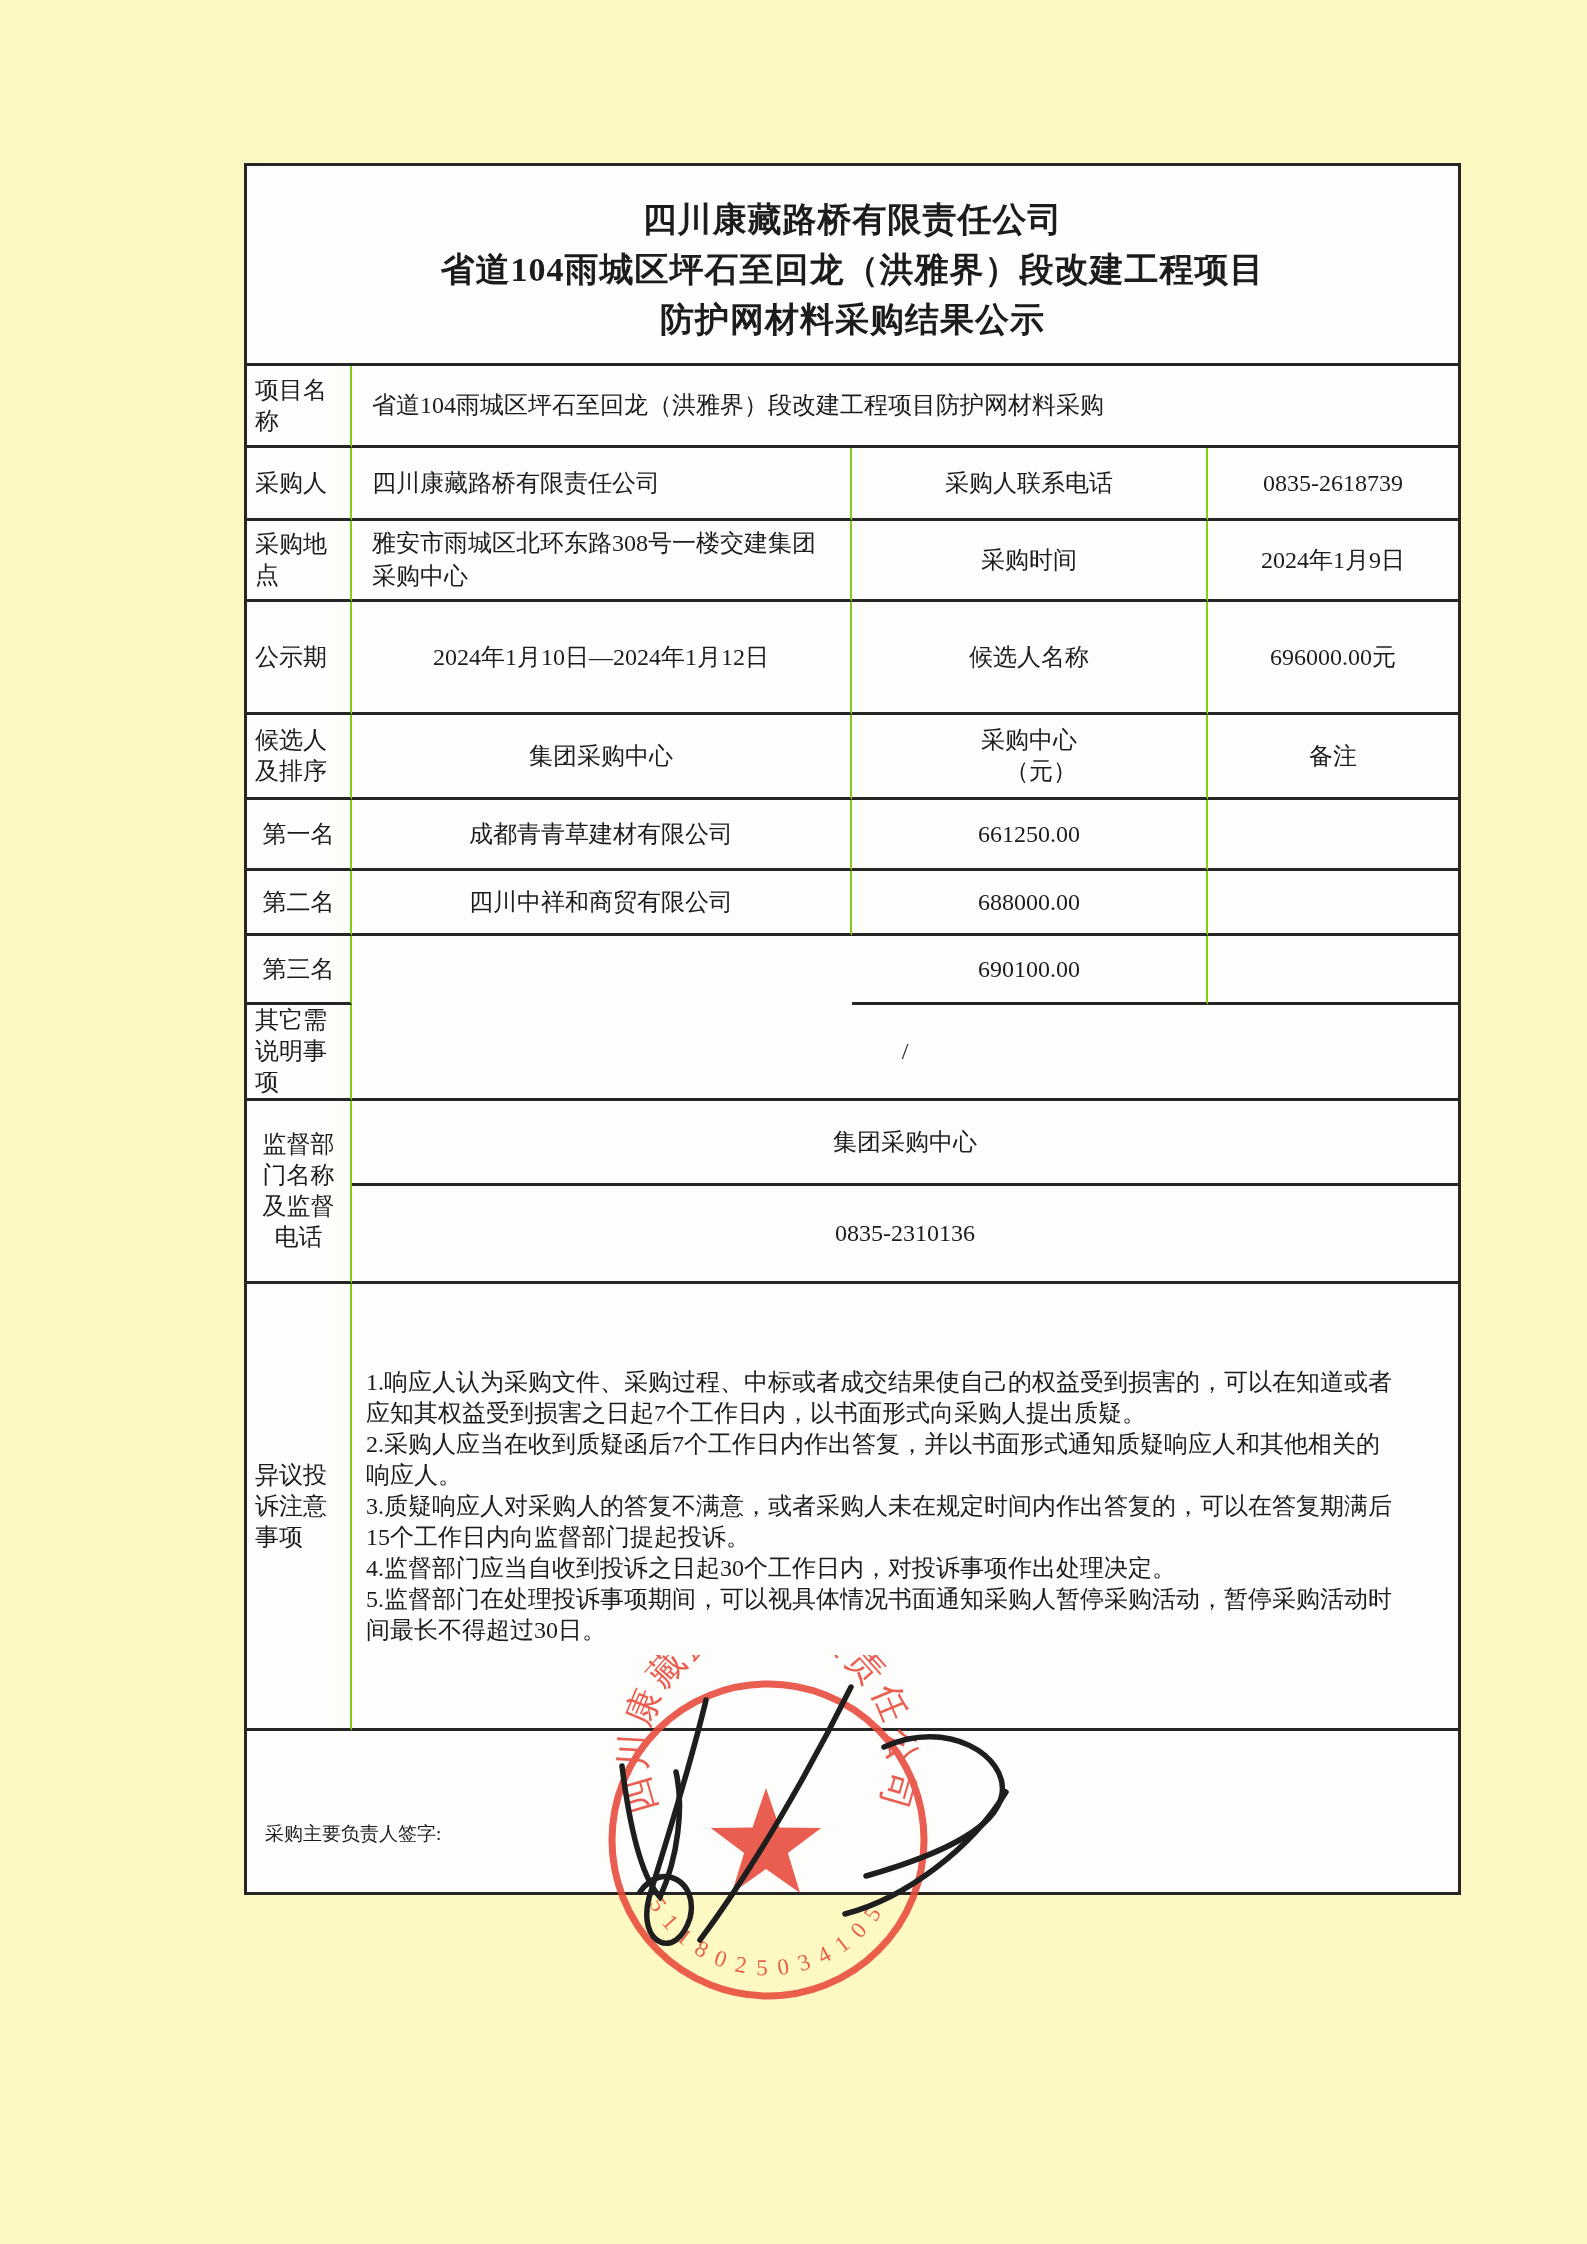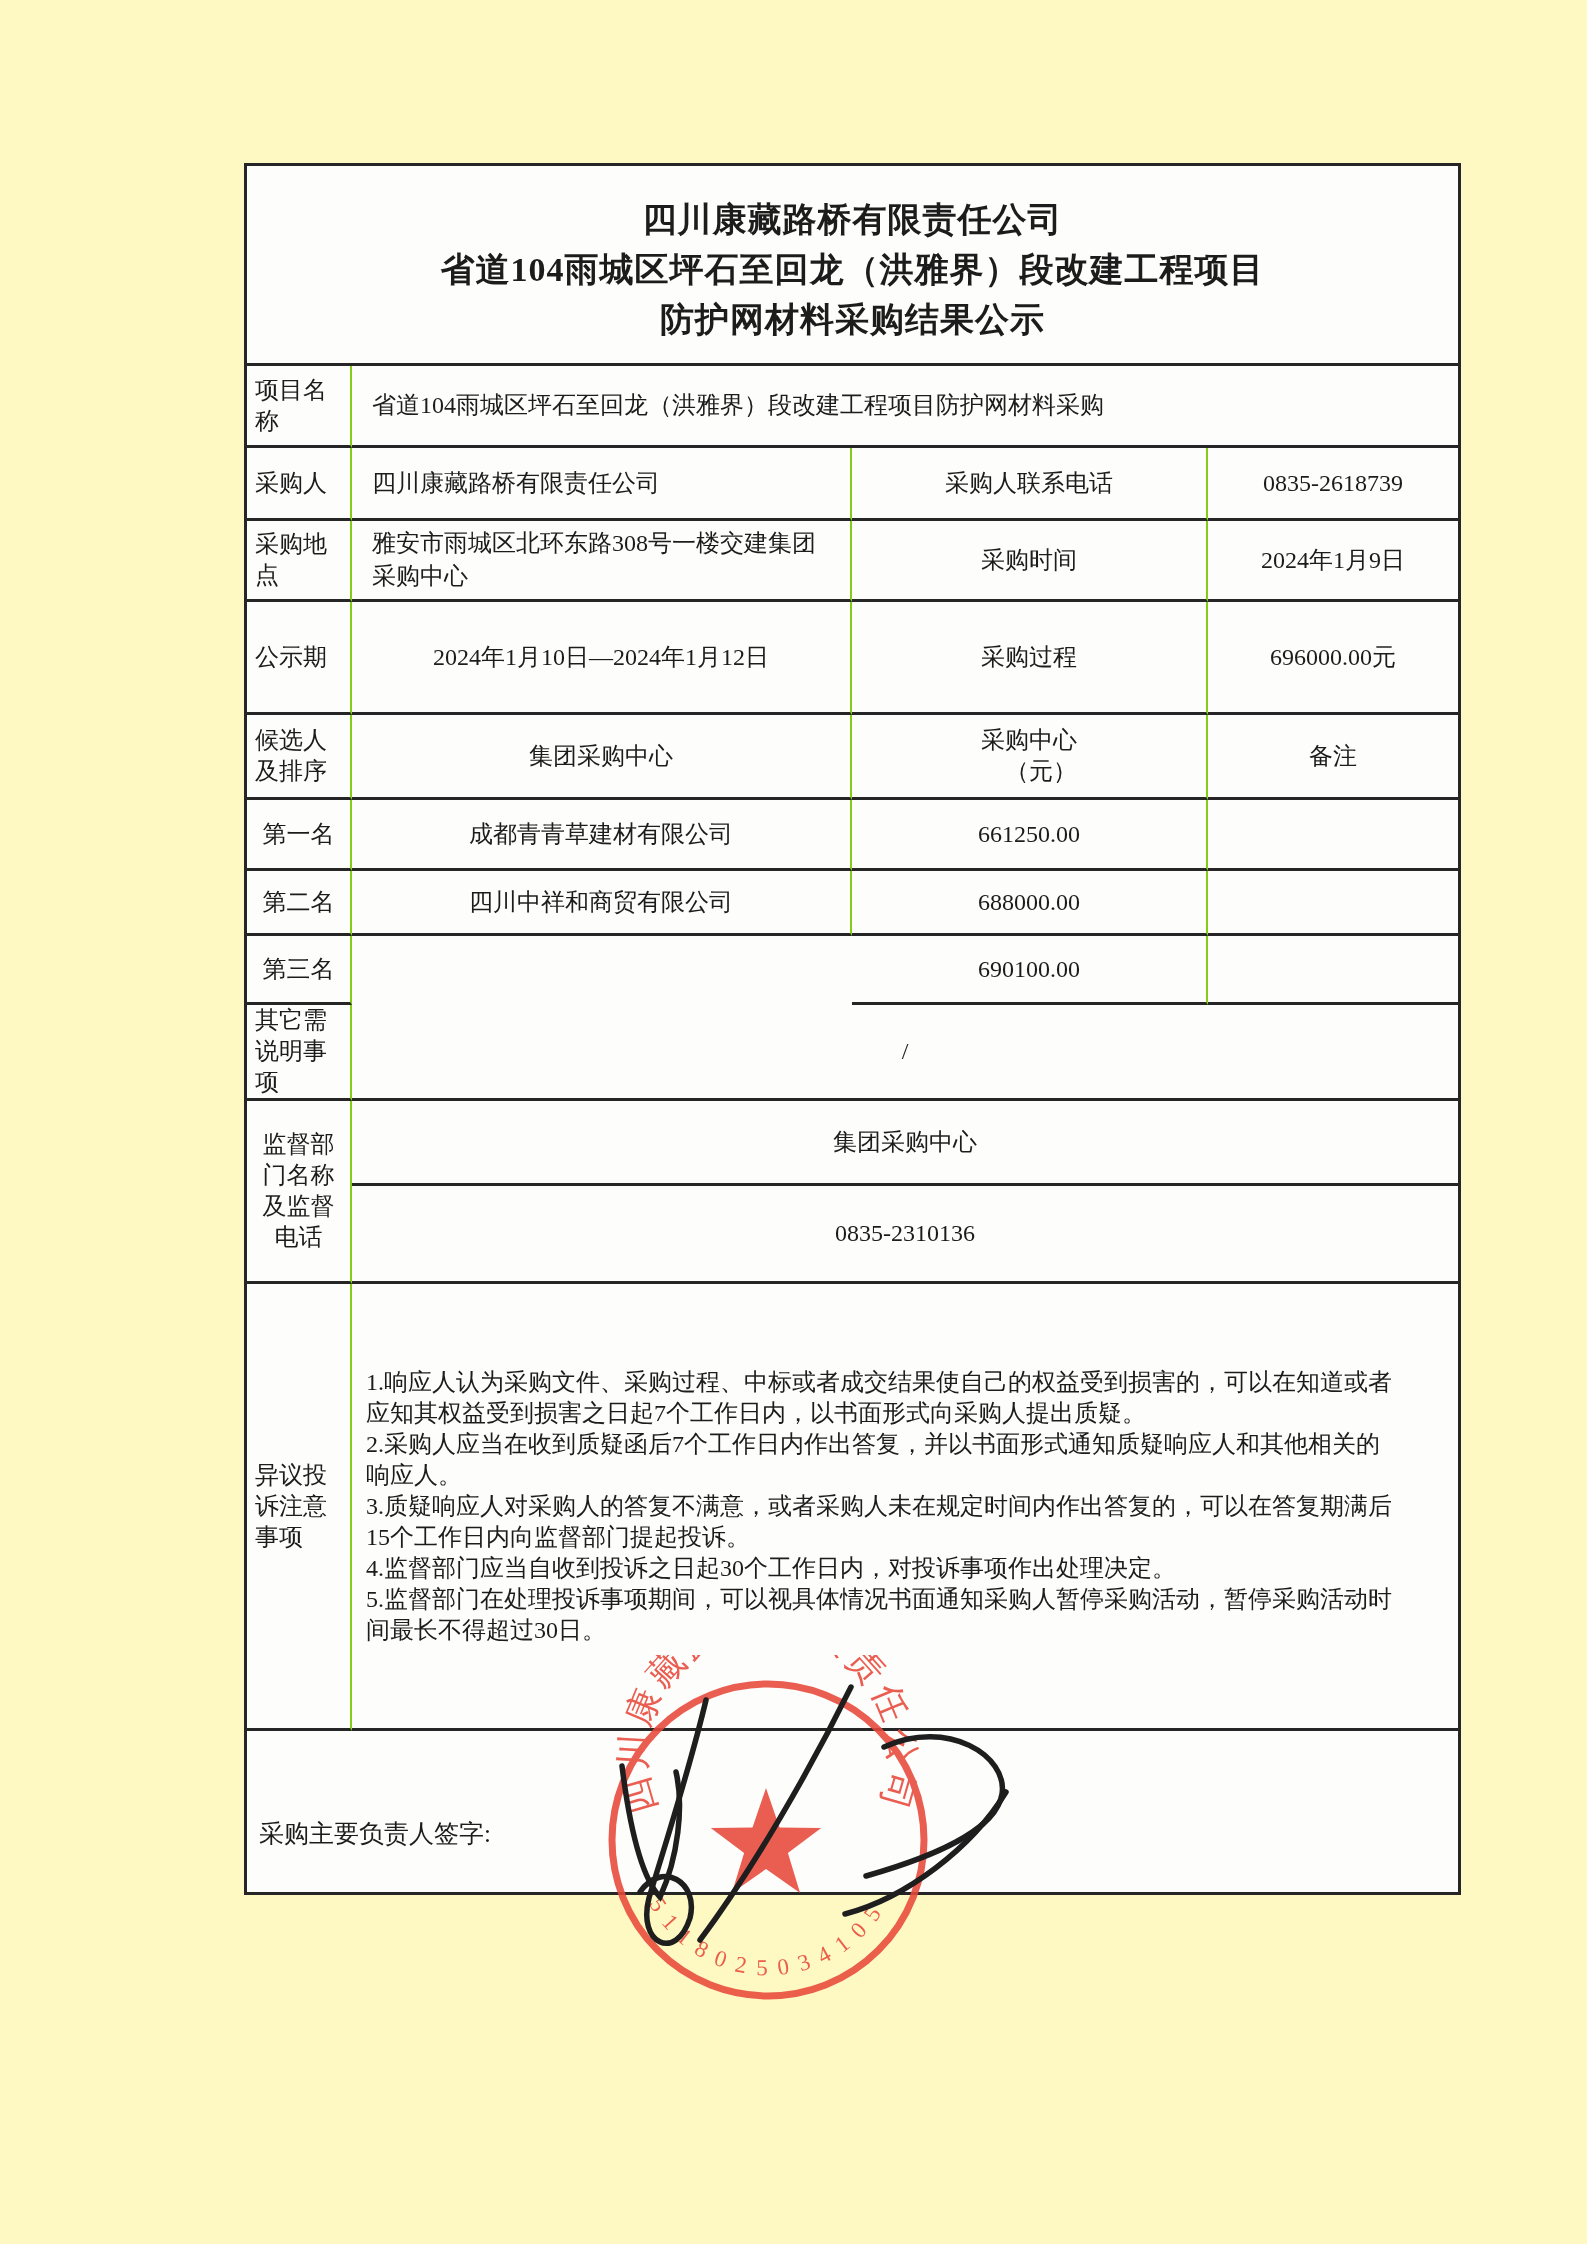--- a/index.html
+++ b/index.html
@@ -40,21 +40,21 @@
 
   .val-left{justify-content:flex-start;padding:4px 20px;line-height:33px;white-space:pre-line;}
   .val-center{justify-content:center;text-align:right;white-space:pre-line;line-height:31px;}
 
   .obj{
     flex-direction:column;align-items:flex-start;justify-content:center;
     padding:0 14px;
   }
   .obj div{line-height:31px;font-size:24px;white-space:nowrap;}
 
-  .sig-row{padding-left:12px;font-size:25px;margin-top:44px;}
+  .sig-row{padding-left:18px;font-size:19px;margin-top:44px;}
 
   #seal{position:absolute;left:575px;top:1655px;pointer-events:none;}
   #seal .ink{opacity:0.88;}
 </style>
 </head>
 <body>
 
 <div id="page">
 
   <div class="doc-table">
@@ -76,21 +76,21 @@
 
     <div class="cell lab br bb" style="grid-area:4/1/5/2">采购地
 点</div>
     <div class="cell val-left br bb" style="grid-area:4/2/5/3">雅安市雨城区北环东路308号一楼交建集团
 采购中心</div>
     <div class="cell val-center br bb" style="grid-area:4/3/5/4">采购时间</div>
     <div class="cell val-center bb" style="grid-area:4/4/5/5">2024年1月9日</div>
 
     <div class="cell lab br bb" style="grid-area:5/1/6/2">公示期</div>
     <div class="cell val-center br bb" style="grid-area:5/2/6/3">2024年1月10日—2024年1月12日</div>
-    <div class="cell val-center br bb" style="grid-area:5/3/6/4">采购过程</div>
+    <div class="cell val-center br bb" style="grid-area:5/3/6/4">候选人名称</div>
     <div class="cell val-center bb" style="grid-area:5/4/6/5">696000.00元</div>
 
     <div class="cell lab br bb" style="grid-area:6/1/7/2">候选人
 及排序</div>
     <div class="cell val-center br bb" style="grid-area:6/2/7/3">集团采购中心</div>
     <div class="cell val-center br bb" style="grid-area:6/3/7/4">采购中心
 （元）</div>
     <div class="cell val-center bb" style="grid-area:6/4/7/5">备注</div>
 
     <div class="cell lab rank br bb" style="grid-area:7/1/8/2">第一名</div>

